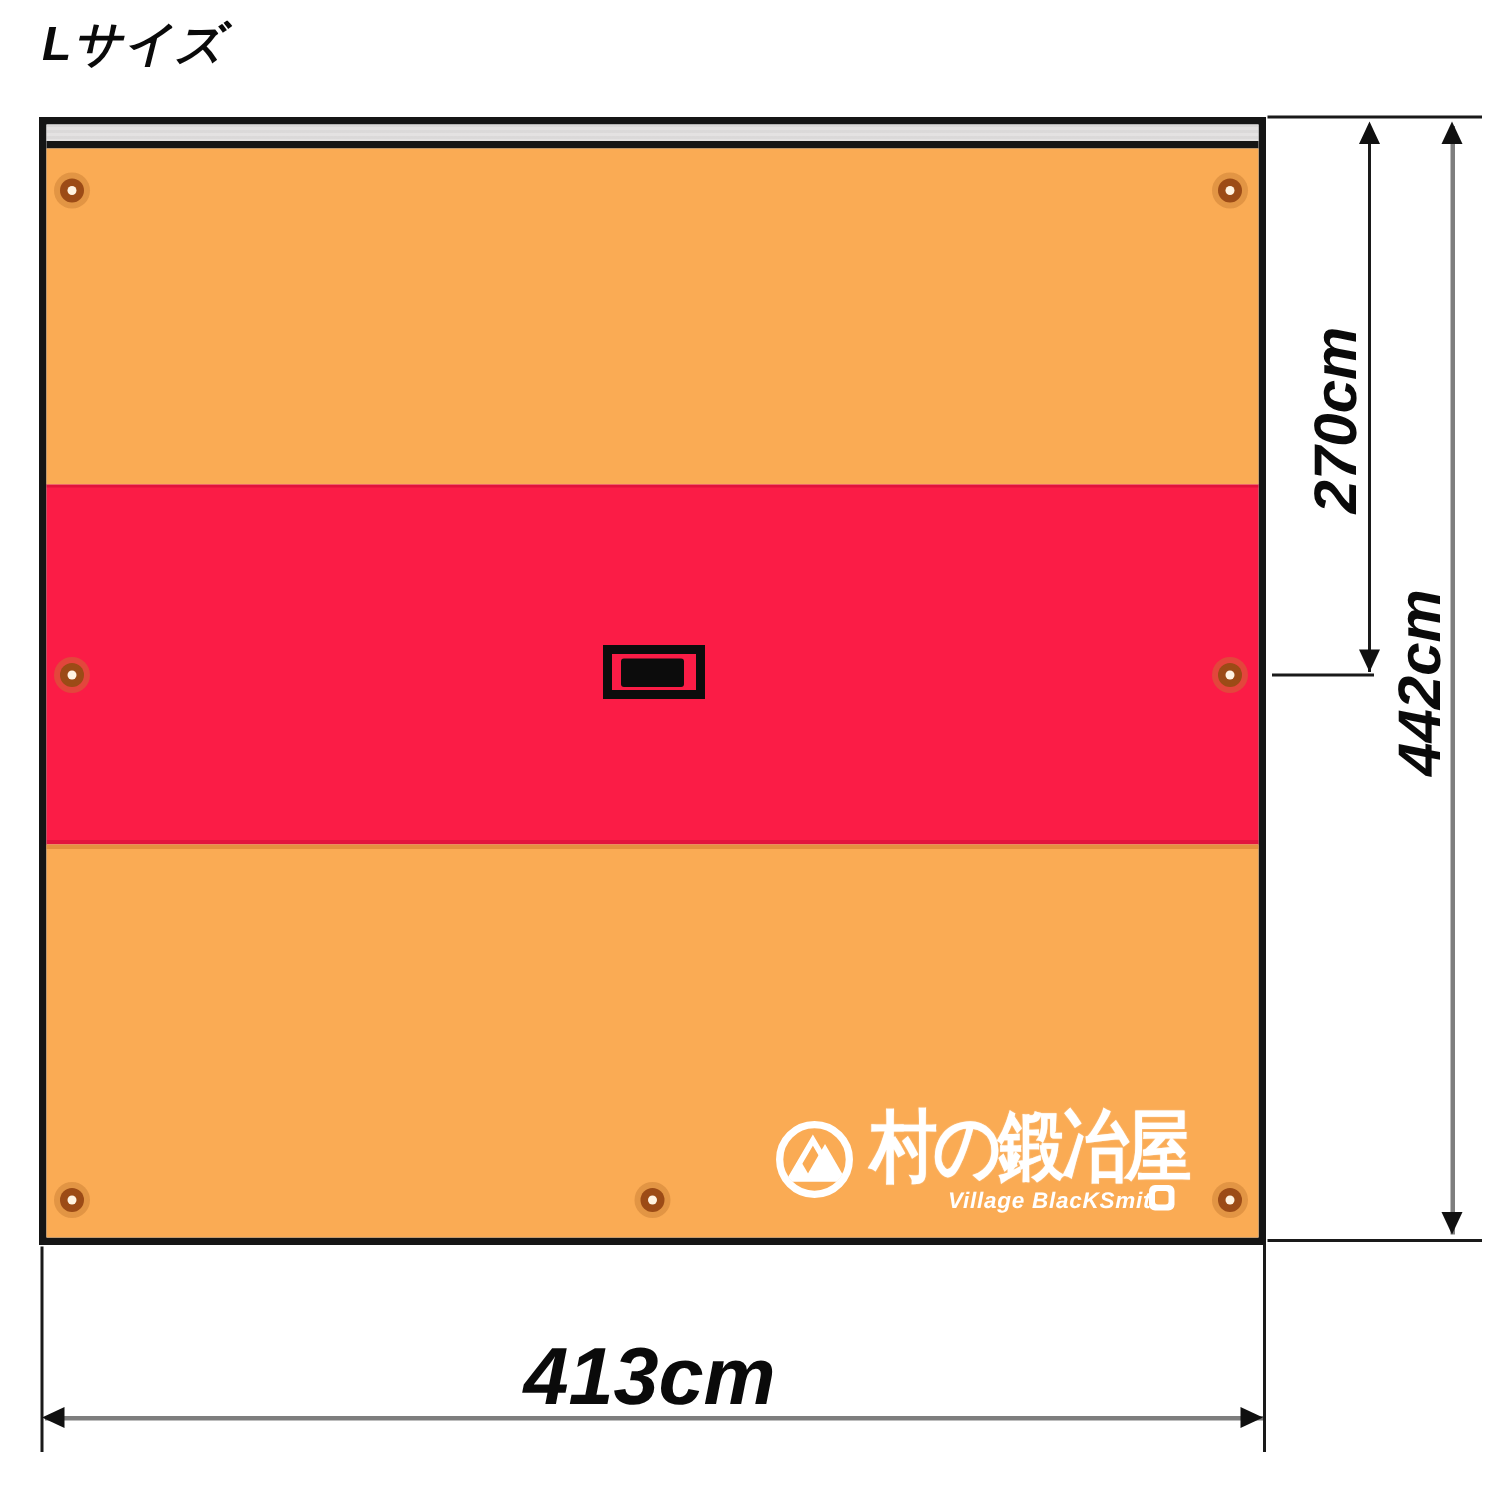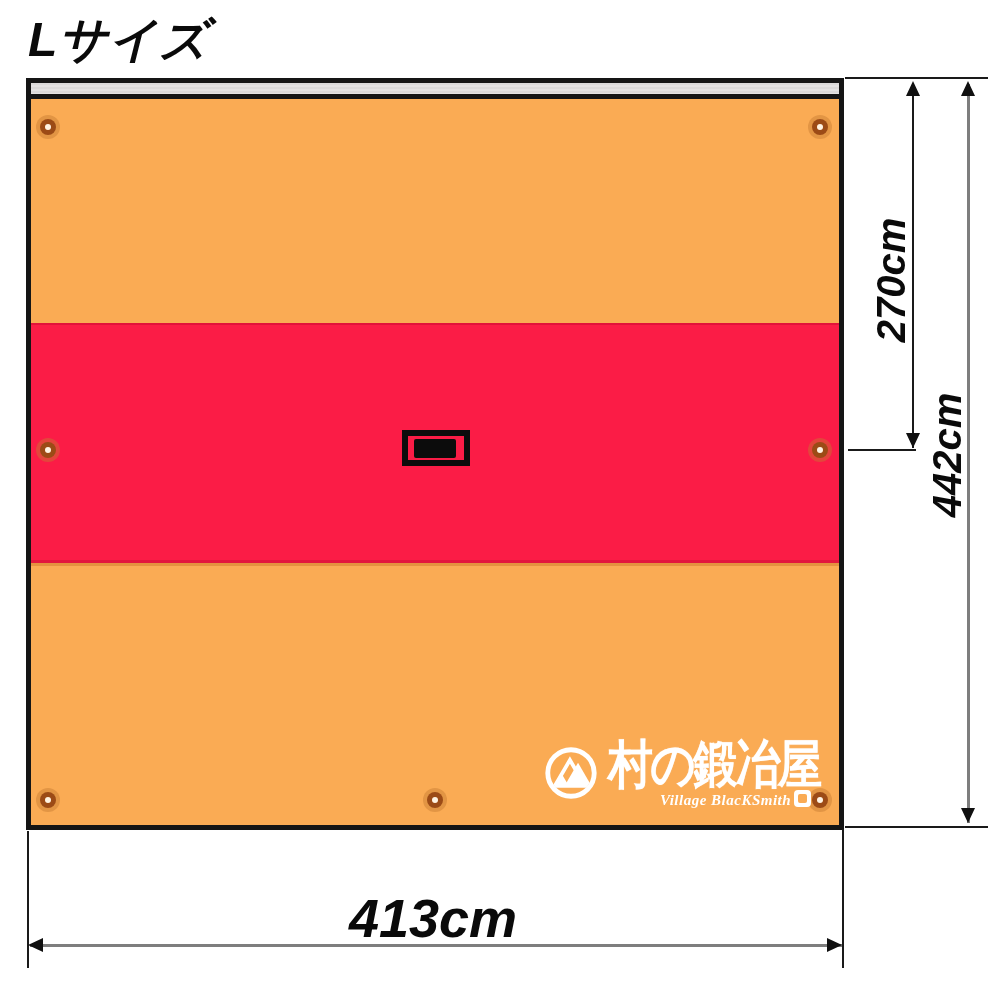--- a/index.html
+++ b/index.html
@@ -5,21 +5,21 @@
   :root{
     --orange:#FAAB54; --red:#FB1C46; --sleeve:#E4E2E2; --tarp-border:#151515;
     --dim-gray:#7E7E7E; --dim-black:#1A1A1A; --grommet-ring:#9C4B16;
     --grommet-hole:#FFF3E2; --logo-white:#FFFFFF;
   }
   *{margin:0;padding:0;box-sizing:border-box;}
   html,body{background:#fff;}
   body{font-family:"Liberation Sans","DejaVu Sans",sans-serif;}
   .stage{position:relative;width:1000px;height:1000px;background:#fff;overflow:hidden;}
 
-  .title{position:absolute;left:28px;top:8px;font-size:48px;font-weight:bold;
+  .title{position:absolute;left:28px;top:8px;font-size:32px;font-weight:bold;
     font-style:italic;color:#0a0a0a;letter-spacing:1px;}
 
   
   .tarp{position:absolute;left:26px;top:78px;width:818px;height:752px;
     border:5px solid var(--tarp-border);display:flex;flex-direction:column;}
   .sleeve{height:16px;background:var(--sleeve);border-bottom:5px solid var(--tarp-border);
     background-image:repeating-linear-gradient(180deg,rgba(0,0,0,.04) 0 2px,transparent 2px 4px);}
   .band{width:100%;}
   .band-orange-top{height:224px;background:var(--orange);}
   .band-red{height:240px;background:var(--red);border-top:2px solid rgba(180,0,40,.35);
@@ -29,21 +29,21 @@
   
   .grommet{position:absolute;width:16px;height:16px;border-radius:50%;
     background:var(--grommet-ring);box-shadow:0 0 0 4px rgba(198,122,48,.45);}
   .grommet::after{content:"";position:absolute;inset:5px;border-radius:50%;background:var(--grommet-hole);}
 
   
   .handle{position:absolute;left:402px;top:430px;width:68px;height:36px;border:6px solid #0C0C0C;}
   .handle-fill{position:absolute;left:6px;top:3px;width:42px;height:19px;background:#0C0C0C;border-radius:2px;}
 
   
-  .logo{position:absolute;left:542px;top:726px;width:290px;height:92px;color:var(--logo-white);font-family:Liberation Serif, serif;}
+  .logo{position:absolute;left:514px;top:726px;width:290px;height:92px;color:var(--logo-white);}
   .logo-icon{position:absolute;left:2px;top:20px;width:54px;height:54px;}
   .logo-jp{position:absolute;left:66px;top:4px;font-size:52px;font-weight:bold;
     letter-spacing:-3px;transform:scaleX(.86);transform-origin:left top;white-space:nowrap;
     text-shadow:0 0 1px rgba(255,255,255,.7);}
   .logo-en{position:absolute;left:118px;top:66px;font-size:15px;font-weight:bold;
     font-style:italic;letter-spacing:.5px;white-space:nowrap;}
   .logo-stamp{position:absolute;left:252px;top:64px;width:17px;height:17px;background:var(--logo-white);
     border-radius:4px;}
   .logo-stamp::after{content:"";position:absolute;left:4px;top:4px;width:9px;height:9px;
     background:var(--orange);border-radius:2px;}

